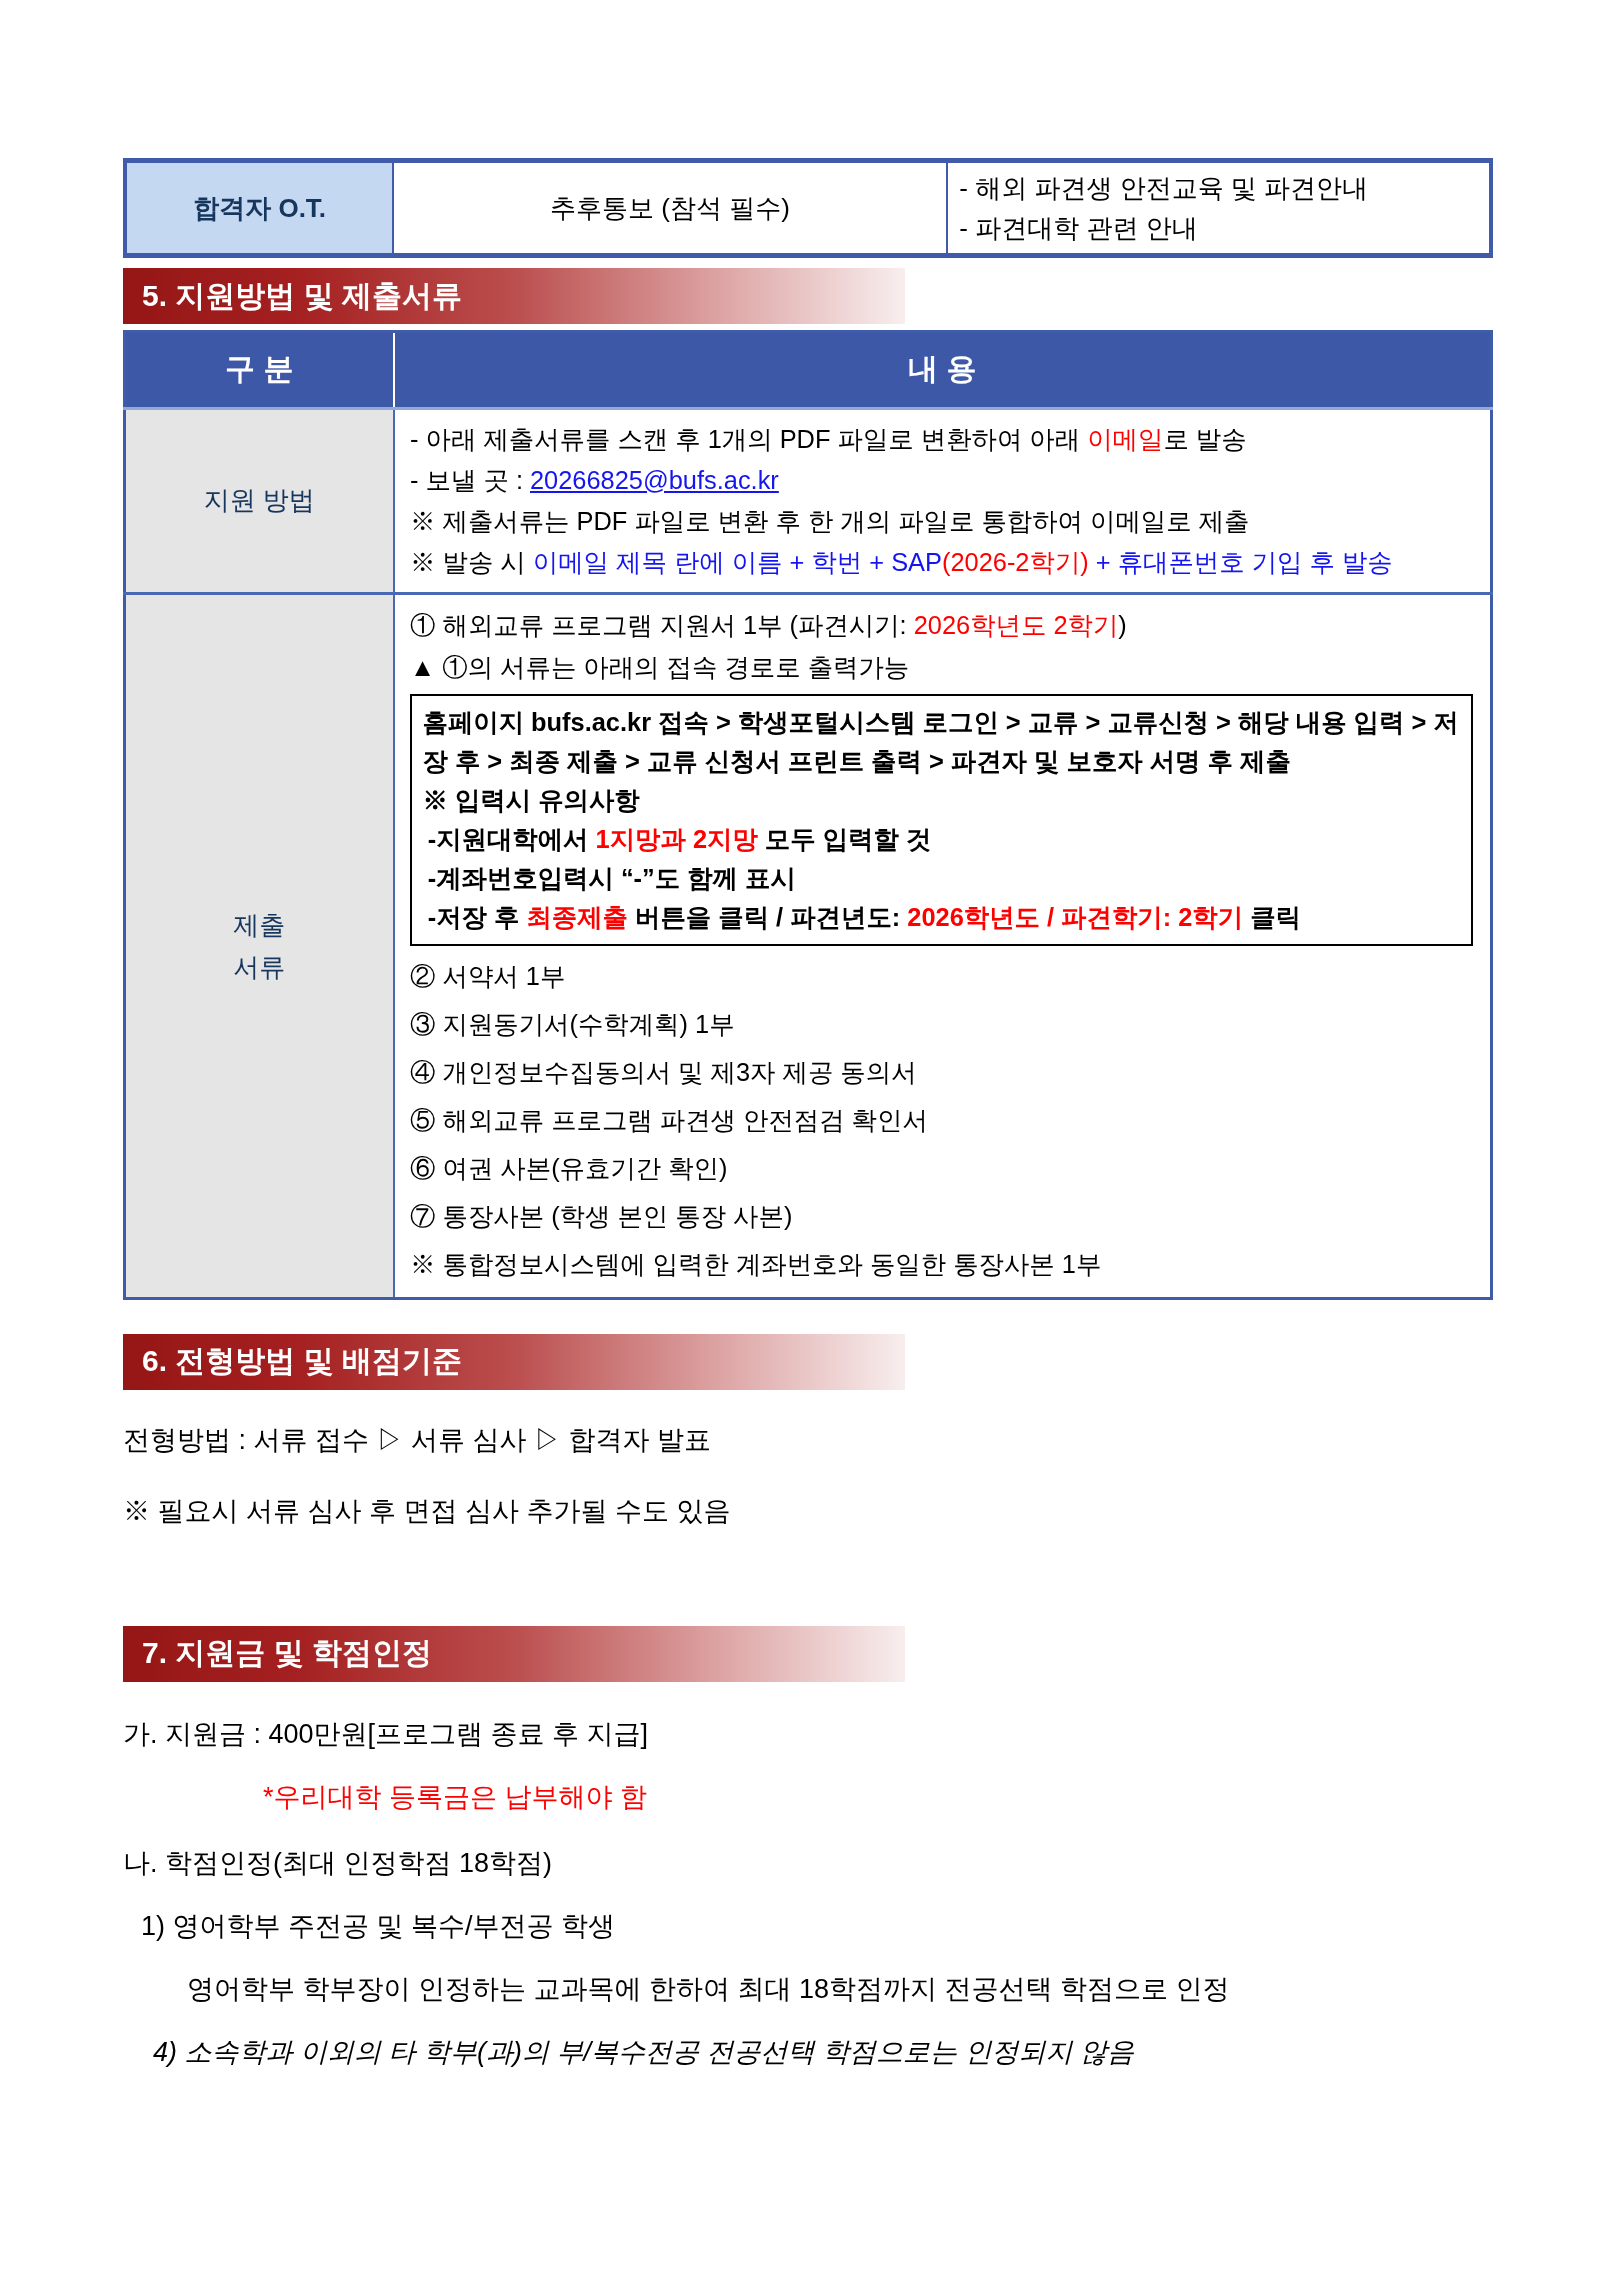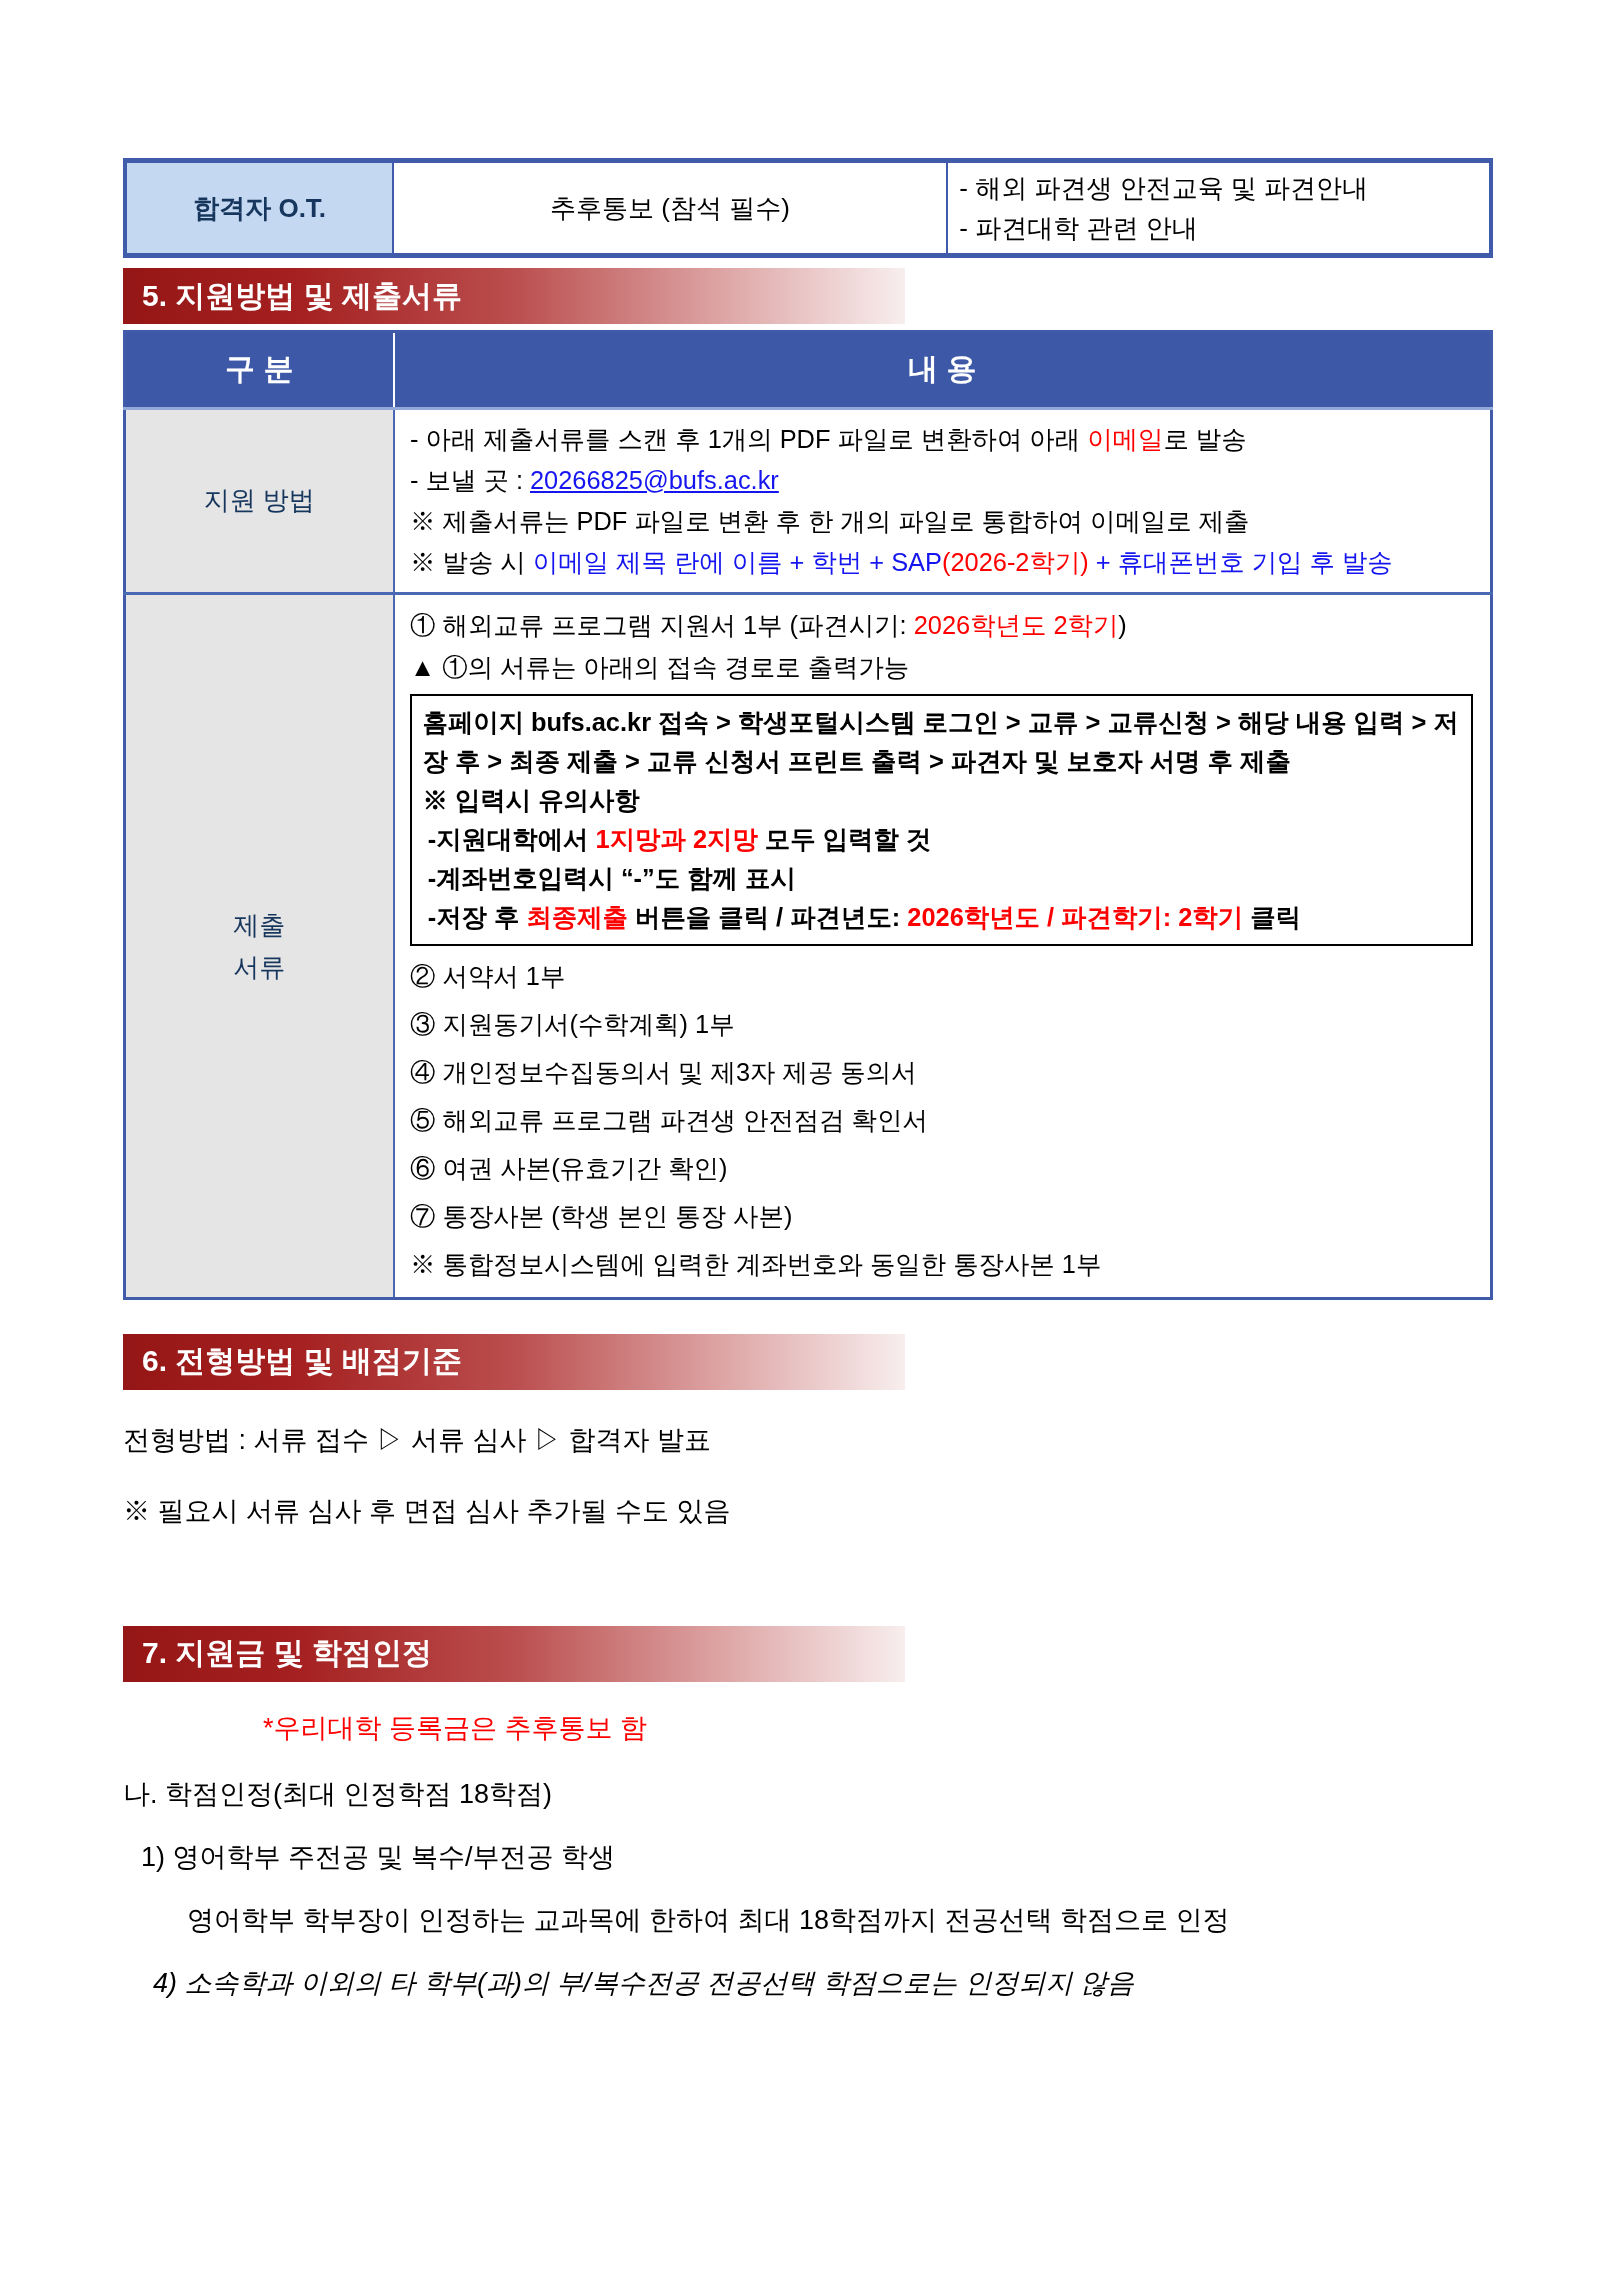--- a/index.html
+++ b/index.html
@@ -168,21 +168,22 @@
 
     <div class="section-bar bar6">
       <span>6. 전형방법 및 배점기준</span>
     </div>
     <div class="body-line m-method">전형방법 : 서류 접수 ▷ 서류 심사  ▷ 합격자 발표</div>
     <div class="body-line m-note">※ 필요시 서류 심사 후 면접 심사 추가될 수도 있음</div>
 
     <div class="section-bar bar7">
       <span>7. 지원금 및 학점인정</span>
     </div>
-    <div class="body-line m-red red">*우리대학 등록금은 추후통보 함</div>
+    <div class="body-line m-ga">가. 지원금 : 400만원[프로그램 종료 후 지급]</div>
+    <div class="body-line m-red red">*우리대학 등록금은 납부해야 함</div>
     <div class="body-line m-na">나. 학점인정(최대 인정학점 18학점)</div>
     <div class="body-line m-i1">1) 영어학부 주전공 및 복수/부전공 학생</div>
     <div class="body-line m-i1d">영어학부 학부장이 인정하는 교과목에 한하여 최대 18학점까지 전공선택 학점으로 인정</div>
     <div class="body-line m-i4">4) 소속학과 이외의 타 학부(과)의 부/복수전공 전공선택 학점으로는 인정되지 않음</div>
 
   </div>
 </div>
 
 
 </body></html>

